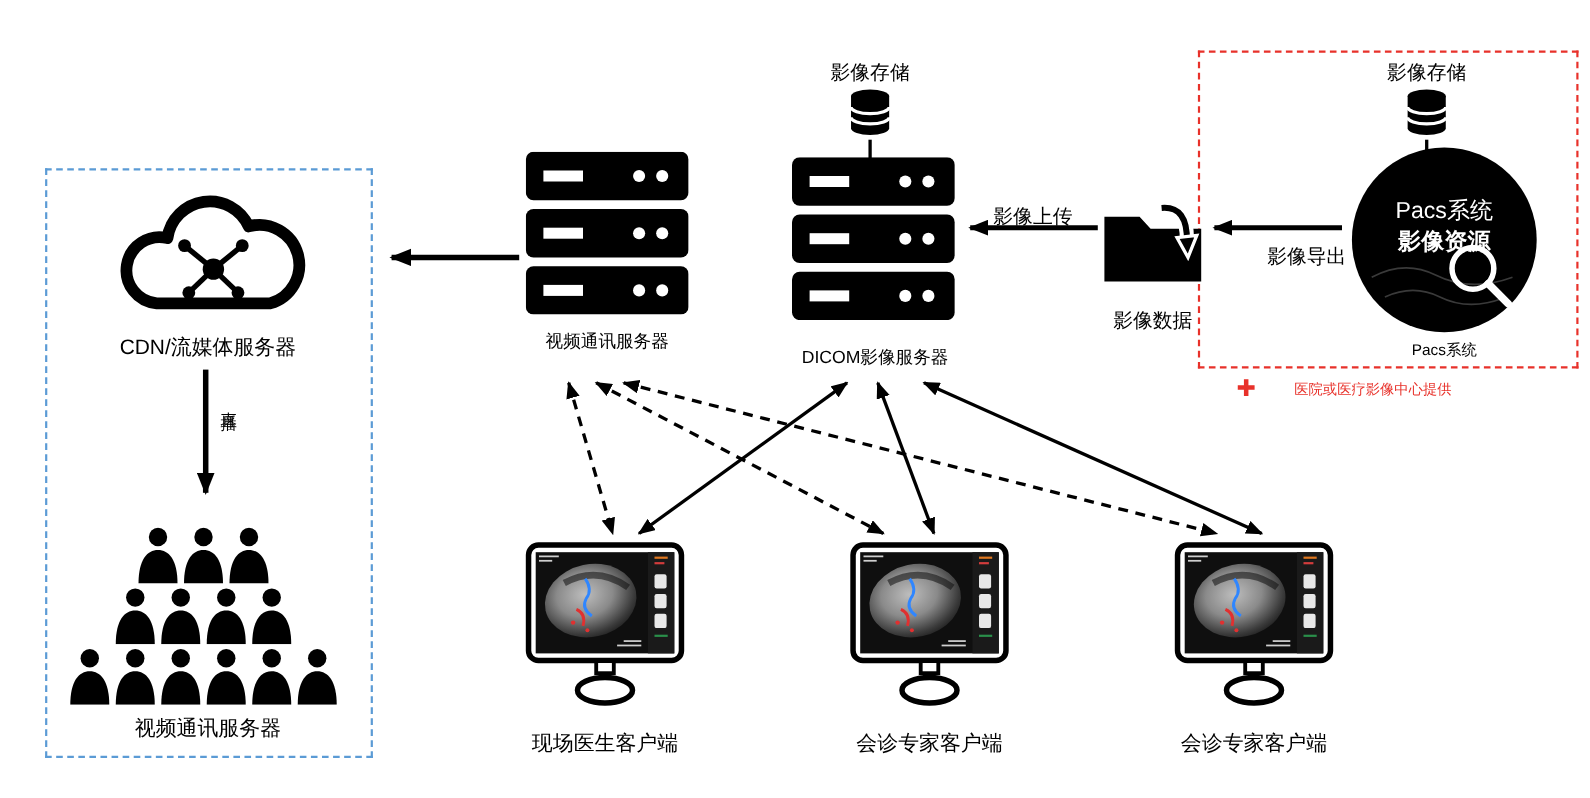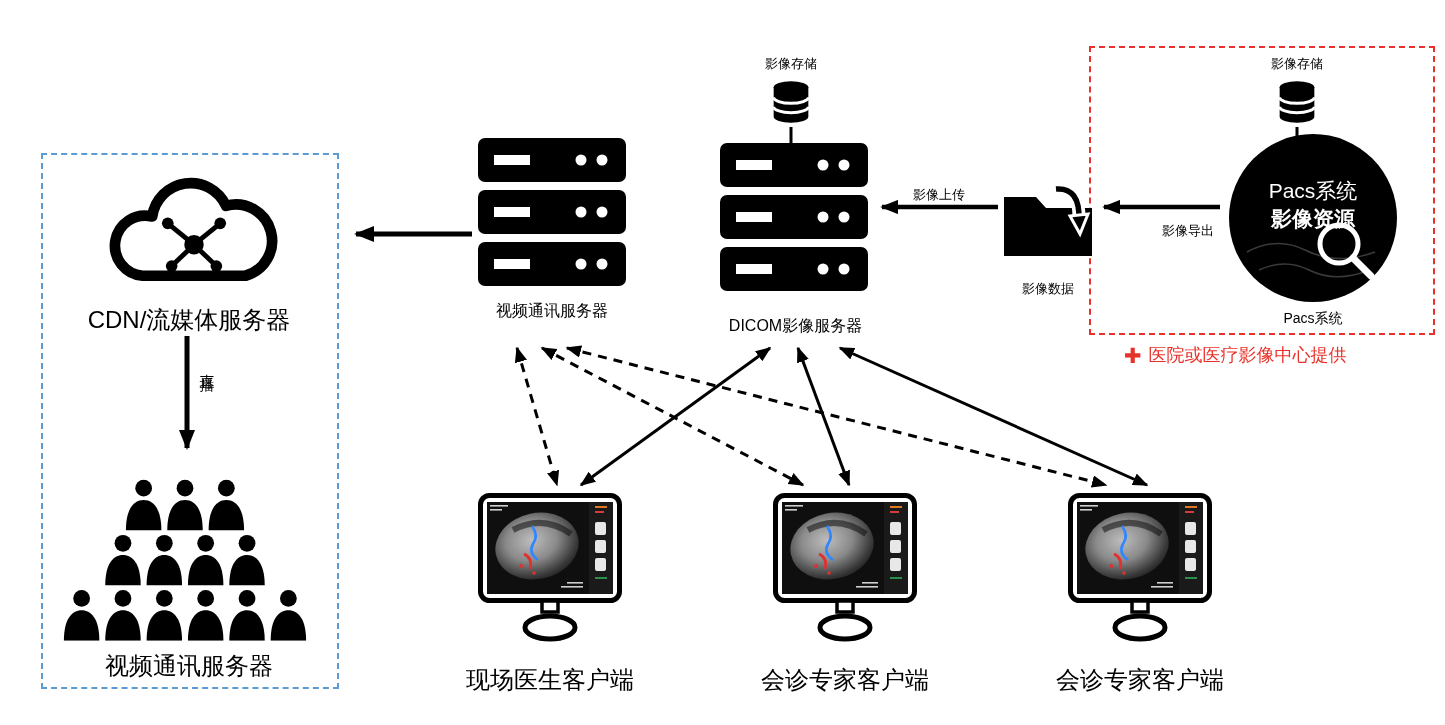--- a/index.html
+++ b/index.html
@@ -2,31 +2,31 @@
 <html style="--red: #e8312a; --blue: #5b9bd5;"><head>
 <meta charset="utf-8">
 <style>
   html,body{margin:0;padding:0;}
   body{
     width:1445px;height:725px;position:relative;background:#ffffff;
     font-family:"Liberation Sans","DejaVu Sans",sans-serif;color:#000;overflow:hidden;
   }
   .abs{position:absolute;}
   .label{text-align:center;line-height:1.2;white-space:nowrap;}
-  .sm{font-size:13px;}
+  .sm{font-size:18px;}
   .cap20{font-size:16px;}
-  .cap19{font-size:24px;}
+  .cap19{font-size:19px;}
   .cap14{font-size:14px;}
   .circle{background:#000;border-radius:50%;}
   .circle-text{color:#fff;font-size:21px;text-align:center;}
   .dashed-red{border:2px dashed var(--red,#e8312a);}
   .dashed-blue{border:2px dashed var(--blue,#5b9bd5);}
   .note{display:flex;align-items:center;gap:7px;color:var(--red,#e8312a);}
   .note .plus{font-size:21px;font-weight:700;line-height:1;}
-  .note .txt{font-size:18px;}
+  .note .txt{font-size:13px;margin-left:28px;}
   .vtext{writing-mode:vertical-rl;text-orientation:upright;font-size:15px;letter-spacing:3px;}
   svg{display:block;}
 </style>
 </head>
 <body>
 
 <svg width="0" height="0" style="position:absolute" aria-hidden="true">
   <defs>
     <radialGradient id="usGrad" cx="45%" cy="40%" r="68%">
       <stop offset="0%" stop-color="#bdbdbd"></stop>

